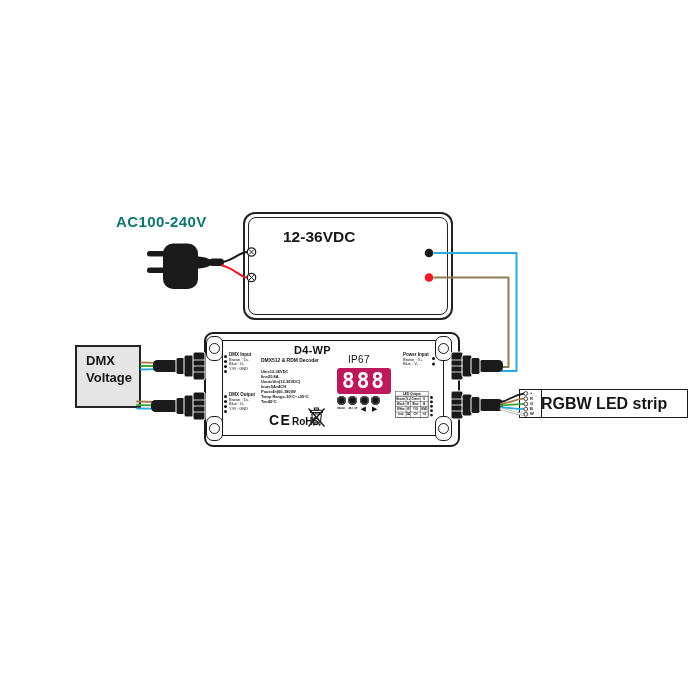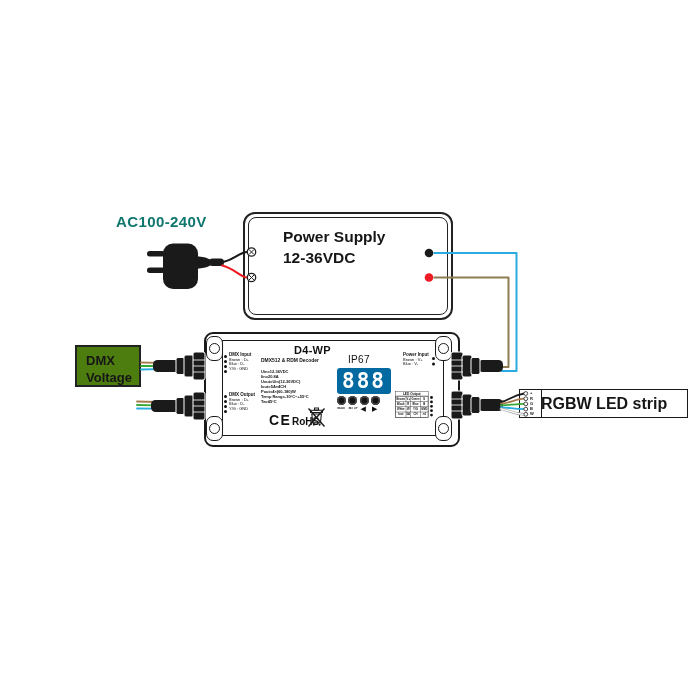--- a/index.html
+++ b/index.html
@@ -6,39 +6,39 @@
   .scene{position:relative;width:700px;height:700px;background:#fff;overflow:hidden;
          font-family:"Liberation Sans",sans-serif;color:#111;}
   
   .biglabel{position:absolute;font-size:15px;font-weight:600;letter-spacing:.4px;color:#0f766e;white-space:nowrap;}
   
   .psu{position:absolute;left:243px;top:212px;width:206px;height:104px;border:2px solid #222;border-radius:12px;background:#fff;}
   .psu-inner{position:absolute;inset:3px;border:1.5px solid #222;border-radius:8px;}
   .psu-text{position:absolute;left:38px;top:13px;font-size:15.5px;line-height:20.5px;font-weight:600;color:#161616;white-space:nowrap;}
   .psu-text span{display:block;}
   
-  .dmxm{position:absolute;left:75px;top:345px;width:66px;height:42px;border:2px solid #222;background:#4d7c0f;
+  .dmxm{position:absolute;left:75px;top:345px;width:66px;height:63px;border:2px solid #222;background:#e5e5e5;
         font-size:13px;font-weight:600;line-height:17px;padding:5px 0 0 9px;box-sizing:border-box;color:#161616;}
   .dmxm span{display:block;}
   
   .case{position:absolute;left:204px;top:332px;width:252px;height:111px;border:2px solid #1a1a1a;border-radius:9px;background:#fff;}
   .face{position:absolute;left:222px;top:340px;width:220px;height:94px;border:1.2px solid #1a1a1a;background:#fff;}
   .ear{position:absolute;width:15px;height:23px;border:1.6px solid #1a1a1a;border-radius:7px;background:#fff;}
   .ear .hole{width:9px;height:9px;border:1.4px solid #1a1a1a;border-radius:50%;margin:6px auto 0 auto;}
   
   .tt{position:absolute;transform-origin:0 0;white-space:nowrap;color:#111;}
   .tt b{display:block;font-size:9px;font-weight:bold;}
   .tt span{display:block;font-size:8px;line-height:9.2px;}
   .tt.specs span{font-weight:600;line-height:10px;}
   .model{position:absolute;left:261px;top:344px;font-size:11px;font-weight:bold;letter-spacing:.3px;color:#111;padding-left:33px;}
   .ip67{position:absolute;left:348px;top:354px;font-size:10px;font-weight:normal;letter-spacing:.3px;color:#111;}
   .ce{position:absolute;left:269px;top:412px;font-size:14px;font-weight:bold;letter-spacing:1.5px;color:#111;}
   .rohs{position:absolute;left:292px;top:415.5px;font-size:10px;font-weight:bold;color:#111;}
   
-  .disp{position:absolute;left:337px;top:367.5px;width:54px;height:26px;background:#0369a1;border-radius:3px;
+  .disp{position:absolute;left:337px;top:367.5px;width:54px;height:26px;background:#be185d;border-radius:3px;
         display:flex;align-items:center;justify-content:center;}
   .disp span{font-family:"DejaVu Sans Mono",monospace;font-size:21px;font-weight:bold;color:#fff;letter-spacing:2px;}
   .pbtn{position:absolute;width:9px;height:9px;border-radius:50%;background:#141414;box-shadow:inset 0 0 0 1.6px #4a4a4a;top:395.5px;}
   .btnlab{position:absolute;transform:scale(.32);transform-origin:0 0;font-size:8px;font-weight:bold;width:50px;text-align:center;white-space:nowrap;color:#111;}
   .arrow{position:absolute;font-size:7px;color:#111;top:405px;line-height:8px;}
   
   .ot-wrap{border:1.8px solid #222;width:82px;background:#fff;}
   .ot-head{font-size:8px;font-weight:bold;text-align:center;line-height:11px;border-bottom:1.2px solid #222;}
   table.ot{border-collapse:collapse;width:100%;}
   table.ot td{border:1px solid #222;font-size:7px;line-height:12px;height:12px;text-align:center;padding:0;font-weight:600;}
@@ -52,21 +52,20 @@
 </head>
 <body>
 
 <div class="scene">
 
   <div class="biglabel" style="left:116px;top:213px;">AC100-240V</div>
 
   <div class="psu">
     <div class="psu-inner"></div>
     <div class="psu-text">
-      <span>Power Supply</span>
       <span>12-36VDC</span>
     </div>
   </div>
 
   <div class="dmxm">
     <span>DMX</span>
     <span>Voltage</span>
   </div>
 
   <div class="case"></div>

